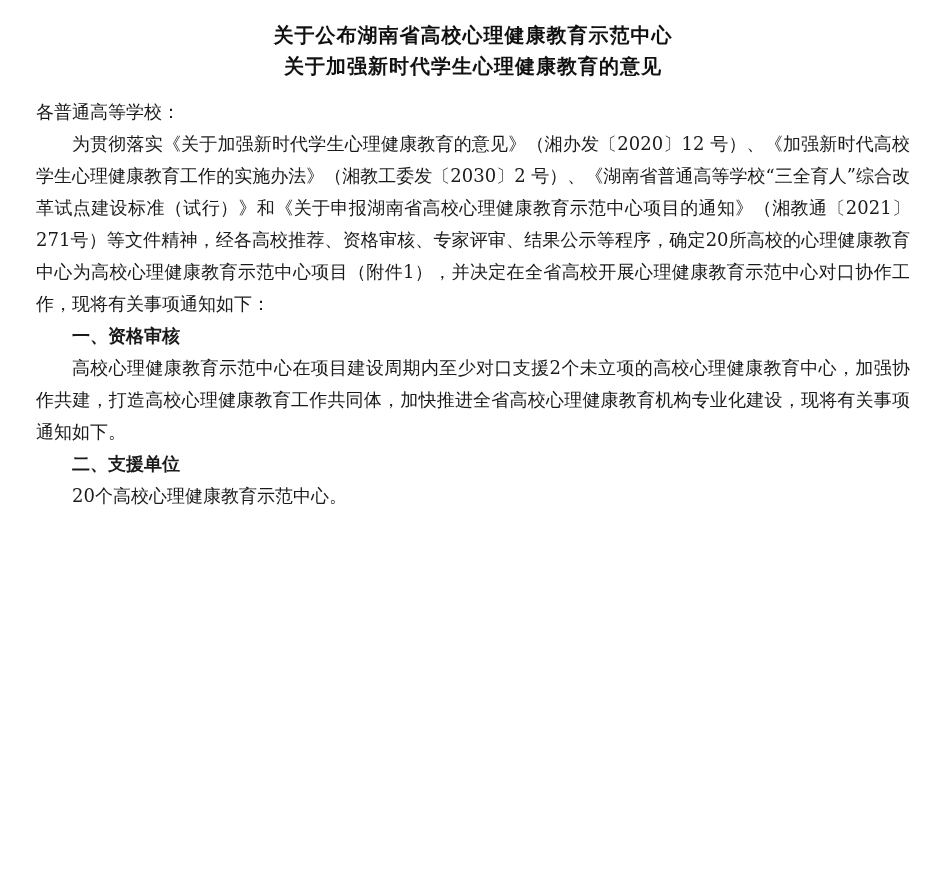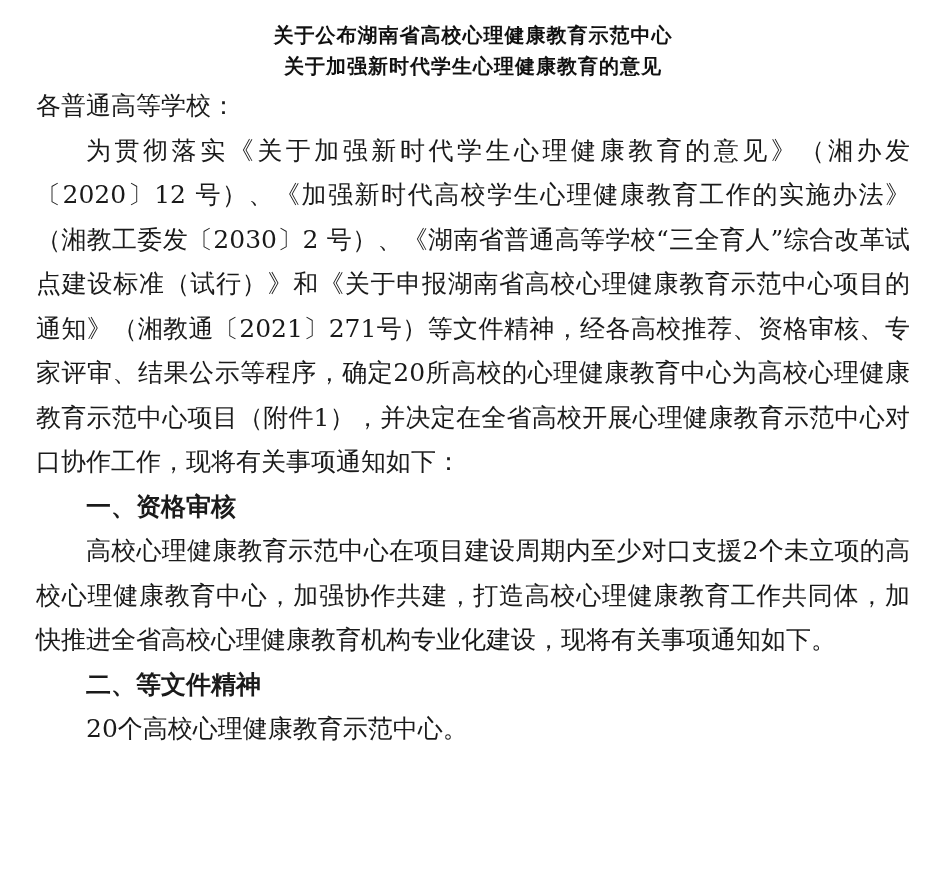--- a/index.html
+++ b/index.html
@@ -56,23 +56,23 @@
     line-height: 1.55;
     color: #111;
     letter-spacing: 1px;
   }
   .doc-title .line {
     display: block;
   }
 
   
   .body-text {
-    margin: 2px 36px 0 36px;
+    margin: 14px 36px 0 36px;
     font-family: "DejaVu Serif", "Liberation Serif", serif;
-    font-size: 25px;
+    font-size: 18px;
     line-height: 1.78;
     color: #1a1a1a;
     text-align: justify;
     text-justify: inter-ideograph;
   }
   .p {
     margin: 0;
   }
   .p.indent2 {
     text-indent: 2em;
@@ -99,18 +99,18 @@
 
   <div class="body-text">
     <p class="p">各普通高等学校：</p>
 
     <p class="p indent2 spread">为贯彻落实《关于加强新时代学生心理健康教育的意见》（湘办发〔2020〕12 号）、《加强新时代高校学生心理健康教育工作的实施办法》（湘教工委发〔2030〕2 号）、《湖南省普通高等学校“三全育人”综合改革试点建设标准（试行）》和《关于申报湖南省高校心理健康教育示范中心项目的通知》（湘教通〔2021〕271号）等文件精神，经各高校推荐、资格审核、专家评审、结果公示等程序，确定20所高校的心理健康教育中心为高校心理健康教育示范中心项目（附件1），并决定在全省高校开展心理健康教育示范中心对口协作工作，现将有关事项通知如下：</p>
 
     <p class="p heading">一、资格审核</p>
 
     <p class="p indent2 spread">高校心理健康教育示范中心在项目建设周期内至少对口支援2个未立项的高校心理健康教育中心，加强协作共建，打造高校心理健康教育工作共同体，加快推进全省高校心理健康教育机构专业化建设，现将有关事项通知如下。</p>
 
-    <p class="p heading">二、等文件精神</p>
+    <p class="p heading">二、支援单位</p>
 
     <p class="p indent2">20个高校心理健康教育示范中心。</p>
   </div>
 
 </div>
 
 </body></html>

